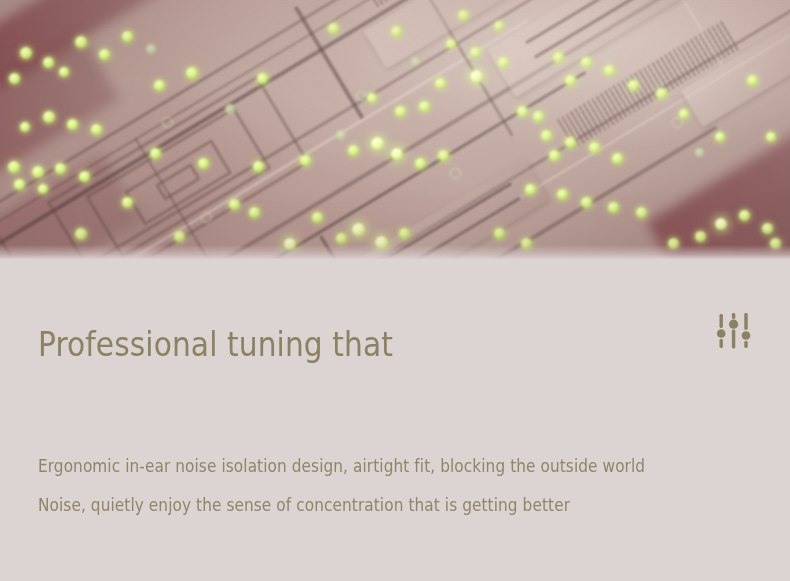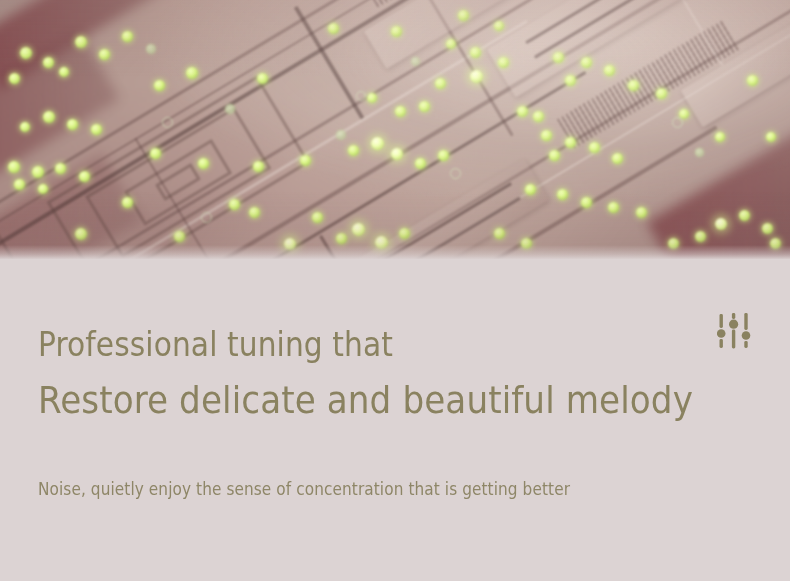--- a/index.html
+++ b/index.html
@@ -178,21 +178,21 @@
     left: 38px;
     color: #8e8667;
     font-family: "DejaVu Sans Condensed", "Liberation Sans Narrow", "Liberation Sans", sans-serif;
     font-weight: 400;
     font-size: 17px;
     line-height: 24px;
     white-space: nowrap;
     letter-spacing: 0.1px;
   }
   #bodyline-1 { top: 195px; }
-  #bodyline-2 { top: 218px; }
+  #bodyline-2 { top: 234px; }
 
   
   #eq-icon {
     position: absolute;
     left: 717px;
     top: 52px;
     width: 36px;
     height: 40px;
   }
 </style>
@@ -358,22 +358,22 @@
     </div>
 
     <div class="hero-grade"></div>
     <div class="hero-bottom-fade"></div>
   </div>
 
   <div id="content">
 
     <div class="headline" id="headline-1">Professional tuning that</div>
 
-    <div class="headline" id="headline-2">Restore delicate and beautiful melody</div>
-
+
+    <div class="bodyline" id="bodyline-1">Ergonomic in-ear noise isolation design, airtight fit, blocking the outside world</div>
 
     <div class="bodyline" id="bodyline-2">Noise, quietly enjoy the sense of concentration that is getting better</div>
 
     <div id="eq-icon">
       <svg width="36" height="40" viewBox="0 0 36 40" xmlns="http://www.w3.org/2000/svg">
         <g fill="#8a8260">
 
           <rect x="2.5" y="3" width="3.4" height="14" rx="1.4"></rect>
           <circle cx="4.2" cy="22.5" r="4.3"></circle>
           <rect x="2.5" y="28" width="3.4" height="9" rx="1.4"></rect>

